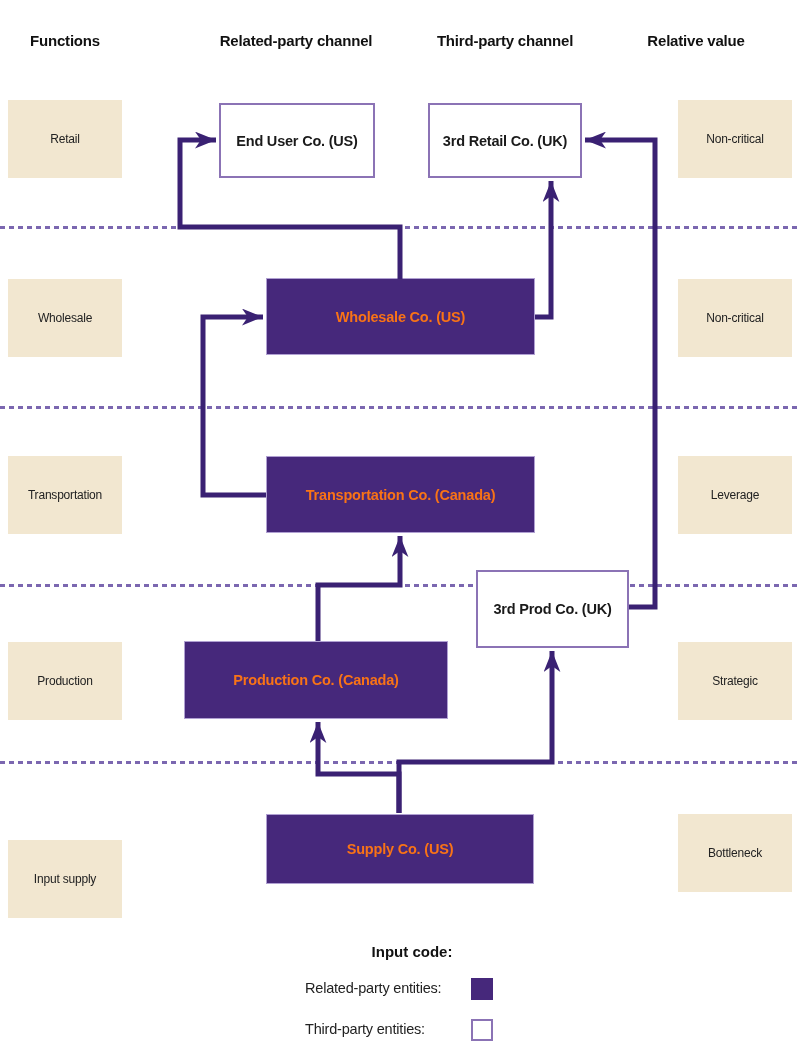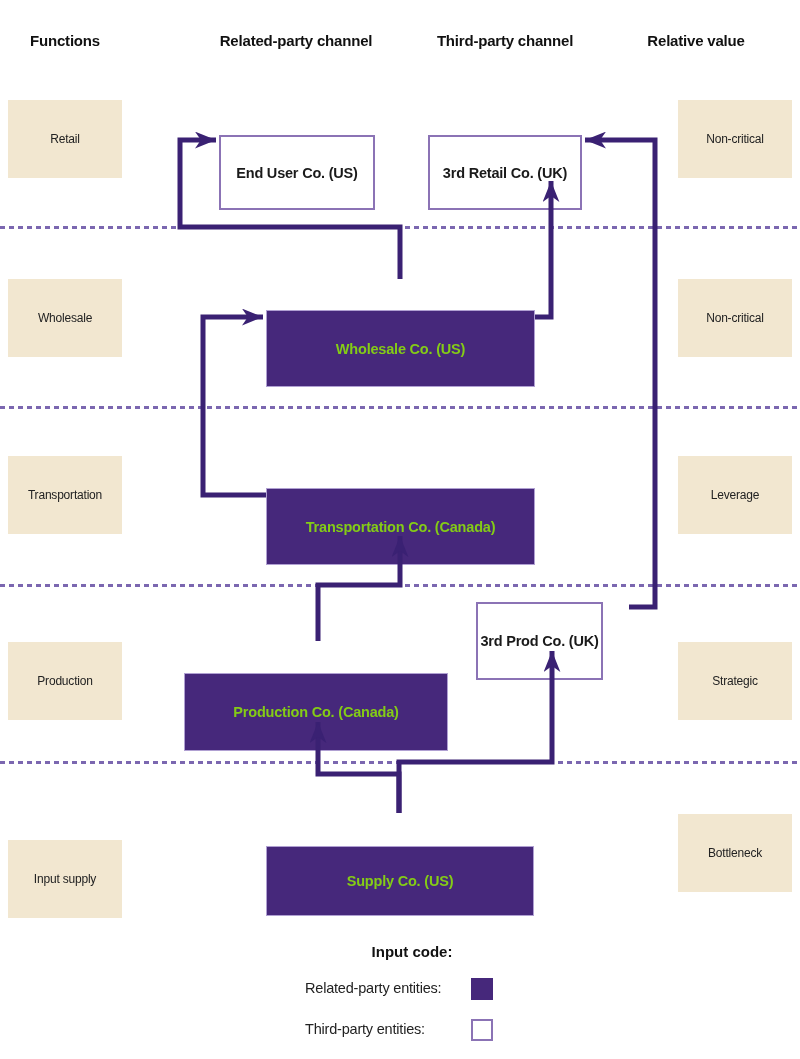--- a/index.html
+++ b/index.html
@@ -23,25 +23,24 @@
   }
   .dashed-line{
     position:absolute;left:0;width:800px;height:3px;
     background:repeating-linear-gradient(90deg,var(--dashed,#7b67b0) 0 5px,transparent 5px 9px);
   }
   .entity{
     position:absolute;
     display:flex;align-items:center;justify-content:center;
     font-size:14.5px;font-weight:700;text-align:center;letter-spacing:-0.2px;
     box-sizing:border-box;
-    margin-top:32px;
   }
   .entity.related{
     background:var(--related-party-fill,#46287b);
-    color:#84cc16;
+    color:#f97316;
     border:1px solid var(--entity-light-border,#b0a0d2);
     text-align:right;
   }
   .entity.third{
     background:var(--third-party-fill,#ffffff);
     color:#1a1a1a;
     border:2px solid var(--entity-border,#8b73b5);
   }
   .overlay{position:absolute;left:0;top:0;width:800px;height:1059px;pointer-events:none;}
   .connector{fill:none;stroke:var(--arrow,#3a2173);stroke-width:5;stroke-linejoin:miter;}
@@ -84,21 +83,21 @@
   <div class="beige-box" style="left:678px;top:100px">Non-critical</div>
   <div class="beige-box" style="left:678px;top:279px">Non-critical</div>
   <div class="beige-box" style="left:678px;top:456px">Leverage</div>
   <div class="beige-box" style="left:678px;top:642px">Strategic</div>
   <div class="beige-box" style="left:678px;top:814px">Bottleneck</div>
 
   <div class="entity third" style="left:219px;top:103px;width:156px;height:75px">End User Co. (US)</div>
   <div class="entity third" style="left:428px;top:103px;width:154px;height:75px">3rd Retail Co. (UK)</div>
   <div class="entity related" style="left:266px;top:278px;width:269px;height:77px">Wholesale Co. (US)</div>
   <div class="entity related" style="left:266px;top:456px;width:269px;height:77px">Transportation Co. (Canada)</div>
-  <div class="entity third" style="left:476px;top:570px;width:127px;height:78px">3rd Prod Co. (UK)</div>
+  <div class="entity third" style="left:476px;top:570px;width:153px;height:78px">3rd Prod Co. (UK)</div>
   <div class="entity related" style="left:184px;top:641px;width:264px;height:78px">Production Co. (Canada)</div>
   <div class="entity related" style="left:266px;top:814px;width:268px;height:70px">Supply Co. (US)</div>
 
   <svg class="overlay" viewBox="0 0 800 1059">
     <defs>
       <marker id="arrow" viewBox="0 0 10 8" refX="10" refY="4" markerWidth="4.2" markerHeight="3.4" orient="auto">
         <path class="arrowhead-shape" d="M0,0 L10,4 L0,8 L2.8,4 Z"></path>
       </marker>
     </defs>
     <polyline class="connector" points="400,279 400,227 180,227 180,140 216,140" marker-end="url(#arrow)"></polyline>

